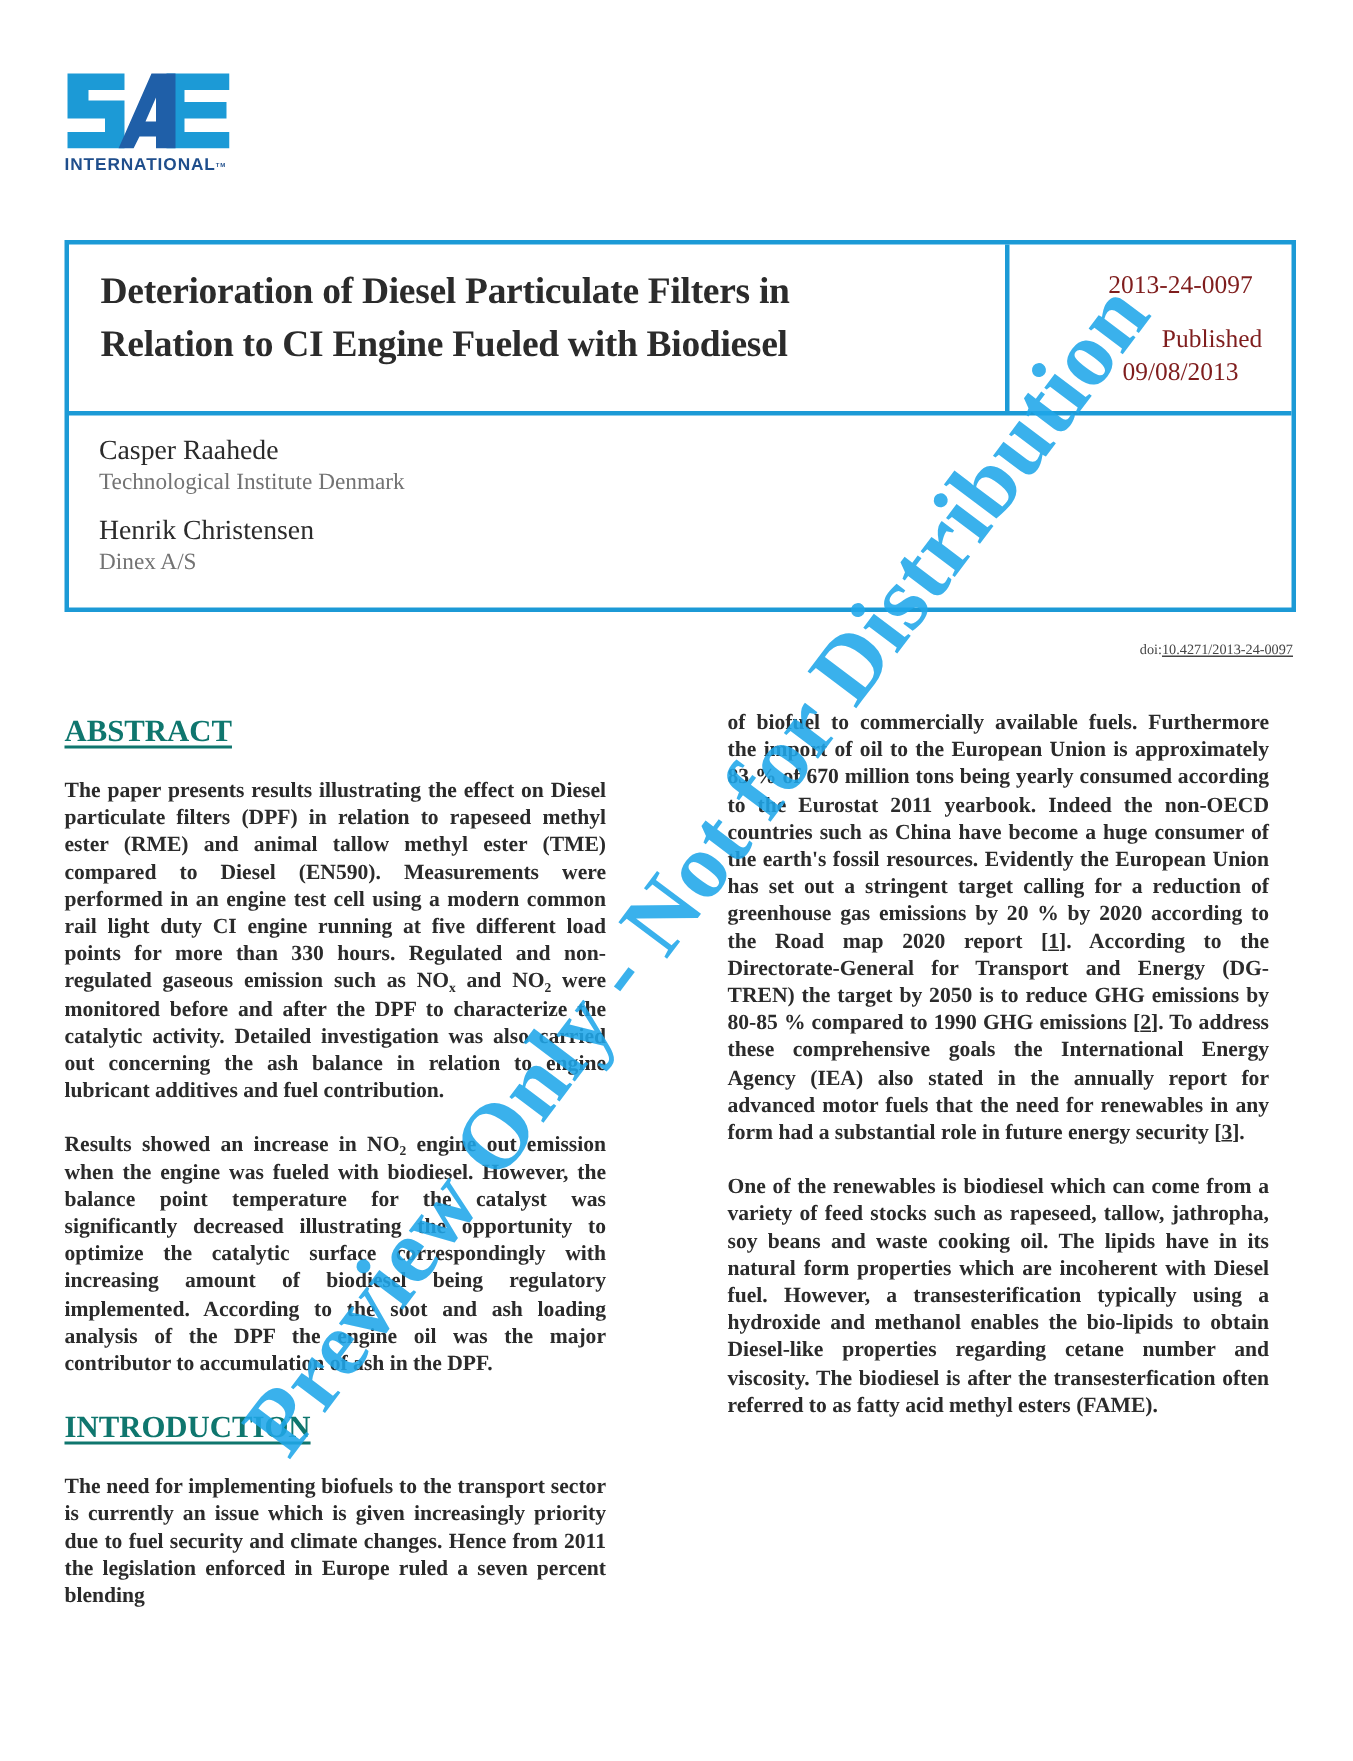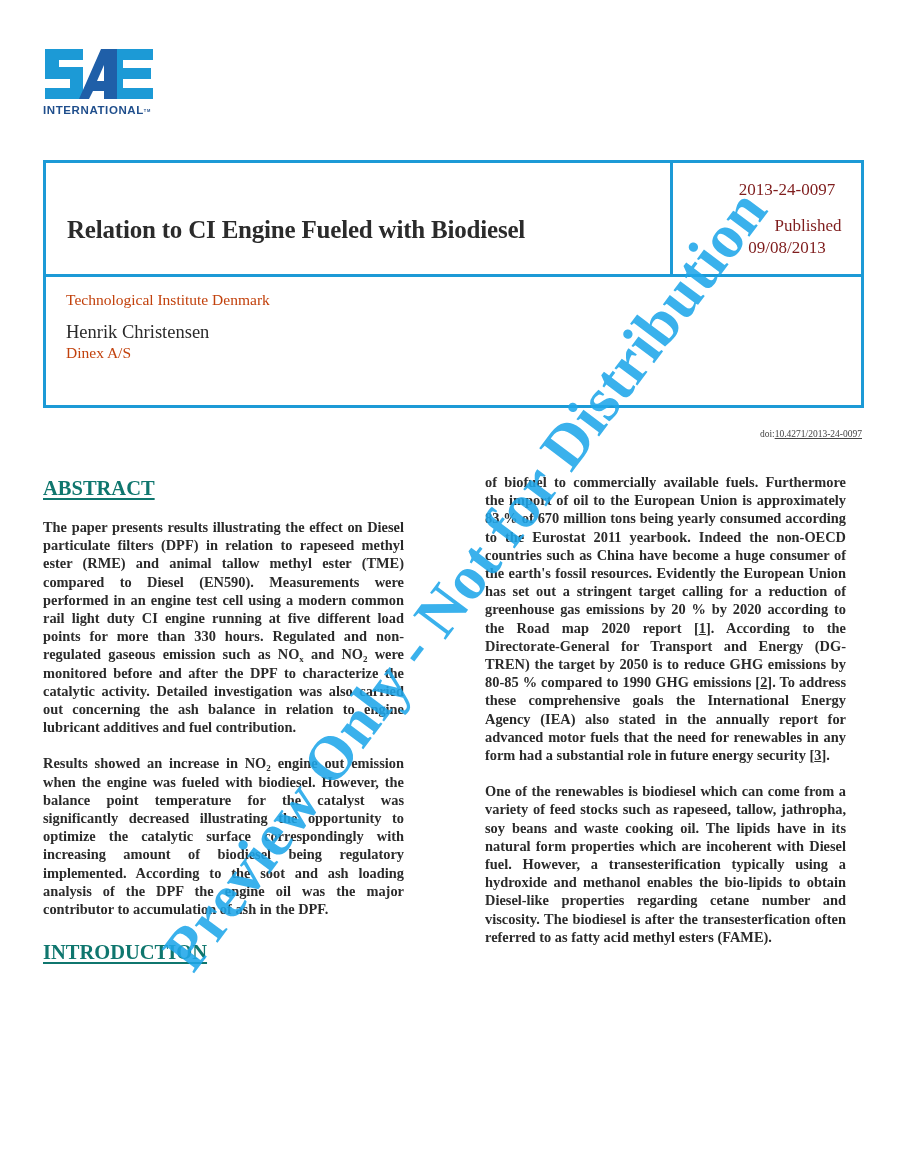--- a/index.html
+++ b/index.html
@@ -104,21 +104,21 @@
     }
     .author { margin-bottom: 11px; }
     .author-name {
       font-size: 18.5px;
       line-height: 22px;
       color: #2b2b2b;
     }
     .author-affil {
       font-size: 15.5px;
       line-height: 20px;
-      color: #c2410c;
+      color: #737373;
     }
 
     .doi {
       position: absolute;
       right: 40px;
       top: 429px;
       font-size: 9.5px;
       color: #444;
     }
     .doi a { color: #444; text-decoration: underline; text-align: center; }
@@ -180,32 +180,33 @@
   </svg>
   <div class="logo-text">
     <span>INTERNATIONAL</span><sup>TM</sup>
   </div>
 </div>
 
 <div class="title-box">
   <div class="title-row">
     <div class="title-cell">
       <h1 class="paper-title">
-        <br>
+        <span>Deterioration of Diesel Particulate Filters in</span><br>
         <span>Relation to CI Engine Fueled with Biodiesel</span>
       </h1>
     </div>
     <div class="meta-cell">
       <div class="paper-number">2013-24-0097</div>
       <div class="published-label">Published</div>
       <div class="published-date">09/08/2013</div>
     </div>
   </div>
   <div class="authors">
     <div class="author">
+      <div class="author-name">Casper Raahede</div>
       <div class="author-affil">Technological Institute Denmark</div>
     </div>
     <div class="author">
       <div class="author-name">Henrik Christensen</div>
       <div class="author-affil">Dinex A/S</div>
     </div>
   </div>
 </div>
 
 <div class="doi">
@@ -214,20 +215,21 @@
 
 <div class="col col-left">
   <h2 class="section-heading">ABSTRACT</h2>
   <p>
     <span>The paper presents results illustrating the effect on Diesel particulate filters (DPF) in relation to rapeseed methyl ester (RME) and animal tallow methyl ester (TME) compared to Diesel (EN590). Measurements were performed in an engine test cell using a modern common rail light duty CI engine running at five different load points for more than 330 hours. Regulated and non-regulated gaseous emission such as NO</span><sub>x</sub><span> and NO</span><sub>2</sub><span> were monitored before and after the DPF to characterize the catalytic activity. Detailed investigation was also carried out concerning the ash balance in relation to engine lubricant additives and fuel contribution.</span>
   </p>
   <p>
     <span>Results showed an increase in NO</span><sub>2</sub><span> engine out emission when the engine was fueled with biodiesel. However, the balance point temperature for the catalyst was significantly decreased illustrating the opportunity to optimize the catalytic surface correspondingly with increasing amount of biodiesel being regulatory implemented. According to the soot and ash loading analysis of the DPF the engine oil was the major contributor to accumulation of ash in the DPF.</span>
   </p>
   <h2 class="section-heading intro-heading">INTRODUCTION</h2>
+  <p>The need for implementing biofuels to the transport sector is currently an issue which is given increasingly priority due to fuel security and climate changes. Hence from 2011 the legislation enforced in Europe ruled a seven percent blending</p>
 </div>
 
 <div class="col col-right">
   <p>
     <span>of biofuel to commercially available fuels. Furthermore the import of oil to the European Union is approximately 83 % of 670 million tons being yearly consumed according to the Eurostat 2011 yearbook. Indeed the non-OECD countries such as China have become a huge consumer of the earth's fossil resources. Evidently the European Union has set out a stringent target calling for a reduction of greenhouse gas emissions by 20 % by 2020 according to the Road map 2020 report [</span><a class="ref">1</a><span>]. According to the Directorate-General for Transport and Energy (DG-TREN) the target by 2050 is to reduce GHG emissions by 80-85 % compared to 1990 GHG emissions [</span><a class="ref">2</a><span>]. To address these comprehensive goals the International Energy Agency (IEA) also stated in the annually report for advanced motor fuels that the need for renewables in any form had a substantial role in future energy security [</span><a class="ref">3</a><span>].</span>
   </p>
   <p>One of the renewables is biodiesel which can come from a variety of feed stocks such as rapeseed, tallow, jathropha, soy beans and waste cooking oil. The lipids have in its natural form properties which are incoherent with Diesel fuel. However, a transesterification typically using a hydroxide and methanol enables the bio-lipids to obtain Diesel-like properties regarding cetane number and viscosity. The biodiesel is after the transesterfication often referred to as fatty acid methyl esters (FAME).</p>
 </div>
 
 <div class="watermark">Preview Only - Not for Distribution</div>

